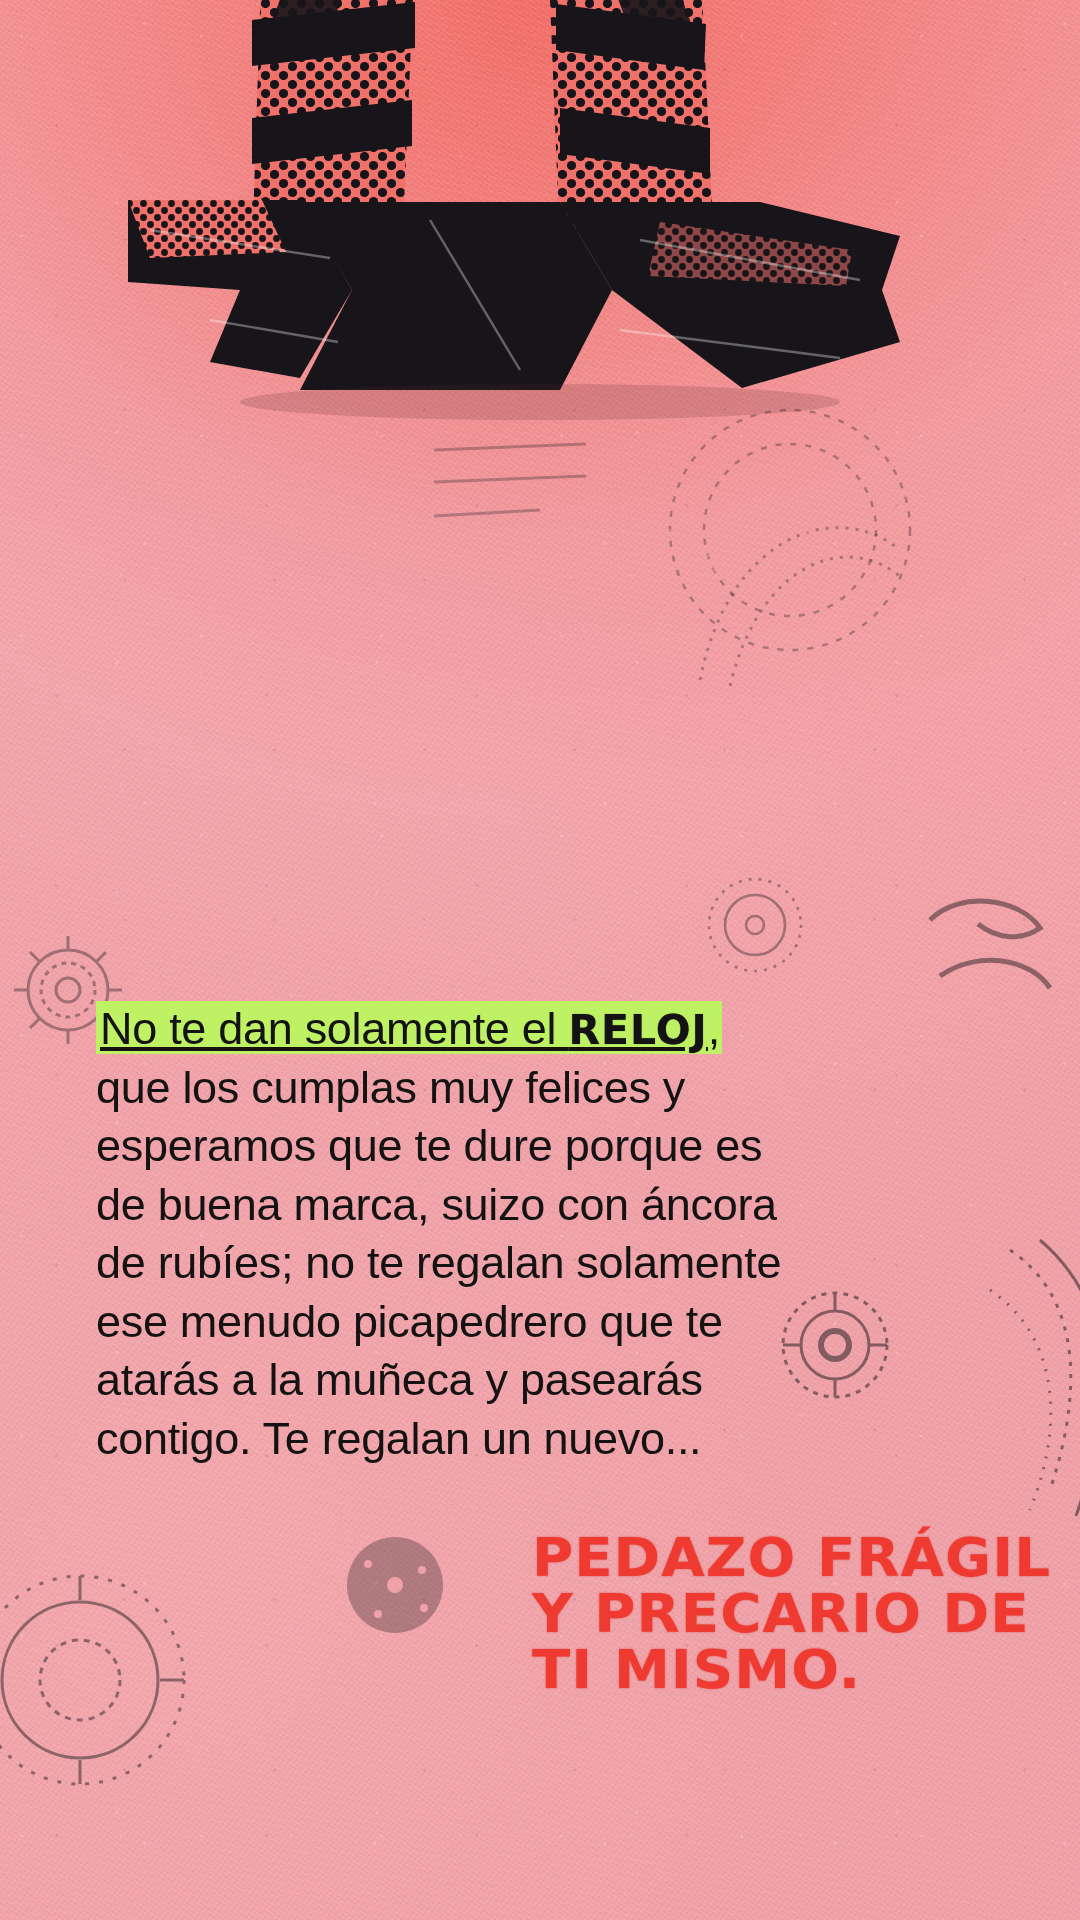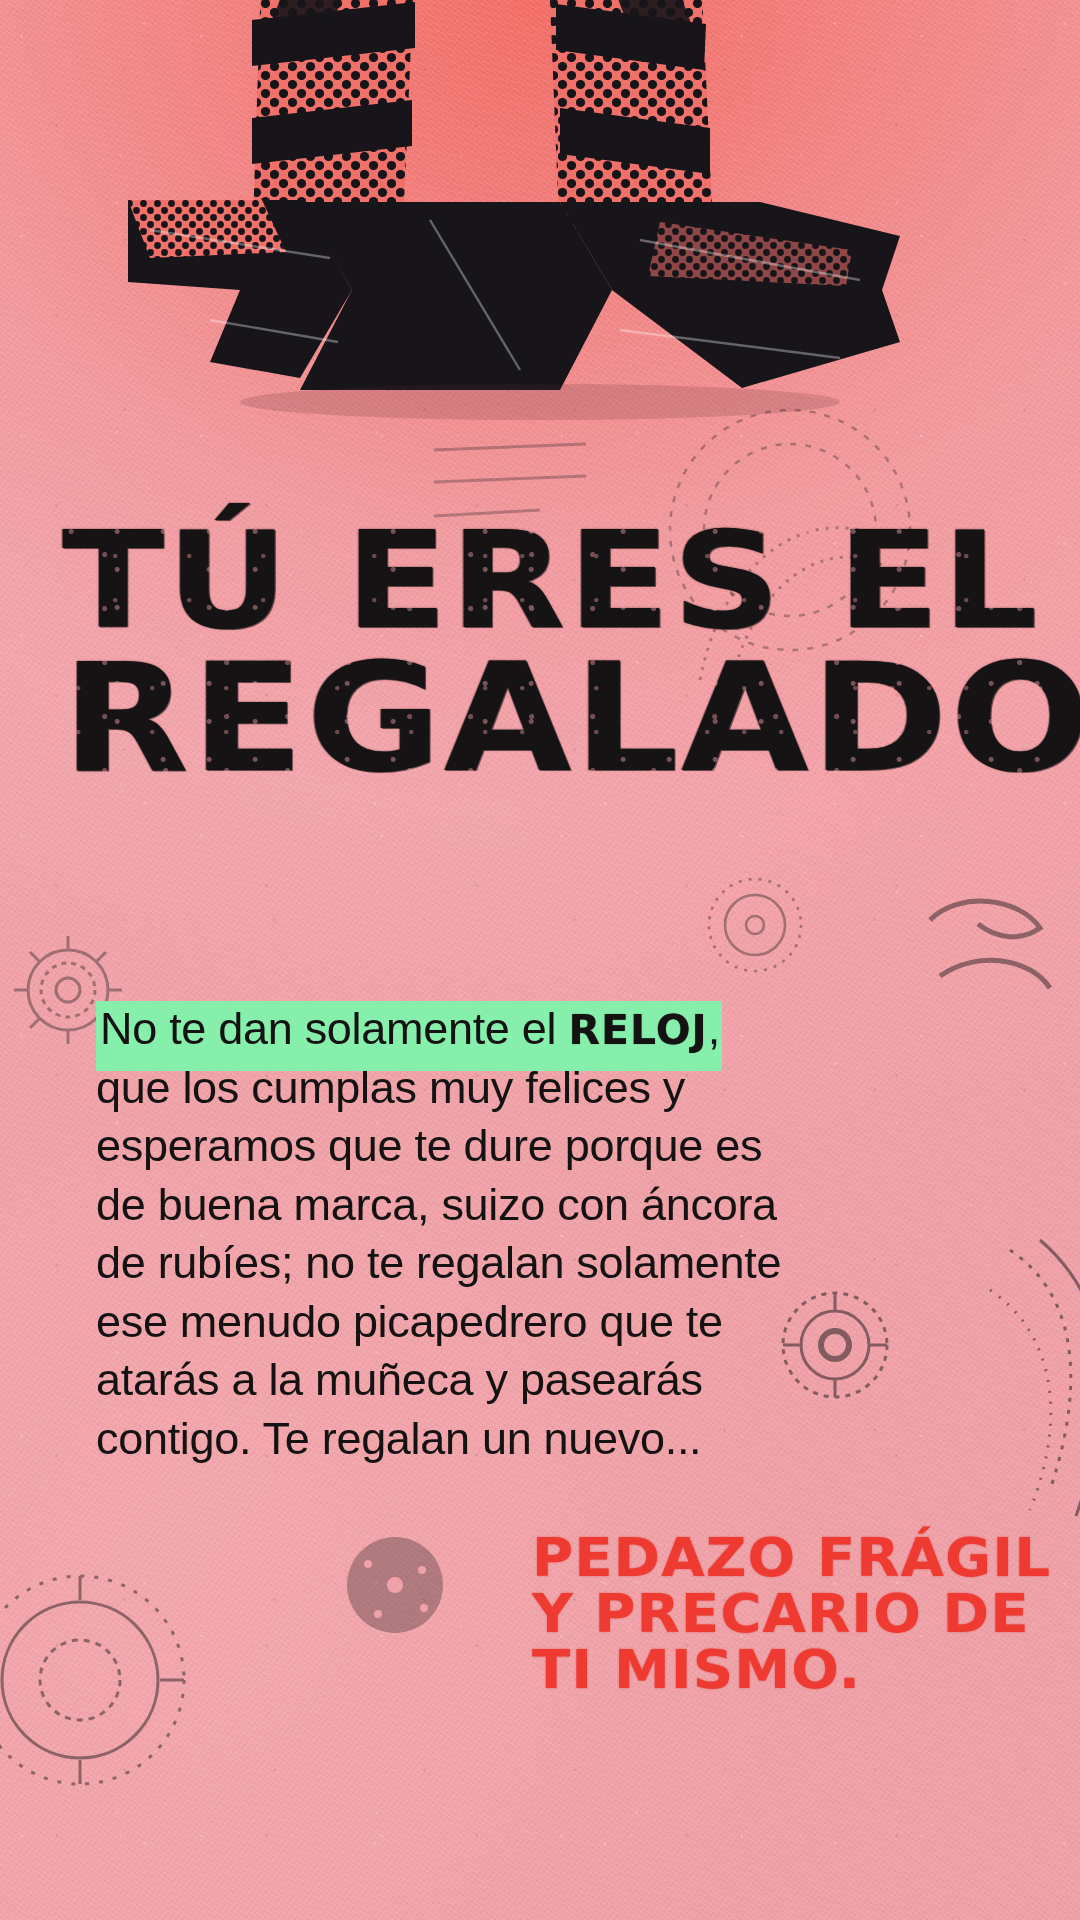--- a/index.html
+++ b/index.html
@@ -130,24 +130,25 @@
     top: 1000px;
     width: 700px;
     font-family: "Liberation Sans", sans-serif;
     font-size: 45px;
     line-height: 1.3;
     color: #141212;
     letter-spacing: -.3px;
   }
   .body-copy p { margin: 0; }
   .hl {
-    background: #86efac;
+    background: #bef264;
     box-decoration-break: clone;
     -webkit-box-decoration-break: clone;
-    padding: 2px 2px 17px 4px;
+    padding: 2px 2px 0 4px;
+    text-decoration: underline;
   }
   .reloj {
     font-family: "DejaVu Sans", sans-serif;
     font-weight: 700;
     letter-spacing: 1px;
     font-size: 41px;
     text-shadow: 0 0 1px rgba(0,0,0,.6);
   }
 
   
@@ -329,24 +330,20 @@
 
   <div class="stamp" style="left:690px; top:490px; opacity:.35;">
     <svg width="220" height="200" viewBox="0 0 220 200" aria-hidden="true">
       <g stroke="#2b2327" fill="none" stroke-width="3" stroke-dasharray="3 7">
         <path d="M10 190 C40 40, 150 10, 210 60"></path>
         <path d="M40 196 C70 70, 160 40, 214 90"></path>
       </g>
     </svg>
   </div>
 
-  <div class="headline">
-    <span class="line l1">TÚ ERES EL</span>
-    <span class="line l2">REGALADO</span>
-  </div>
   <div class="headline-rough"></div>
 
   <div class="body-copy">
     <p><span class="hl"><span>No te dan solamente el </span><span class="reloj">RELOJ</span><span>,</span></span> <span>que los cumplas muy felices y esperamos que te dure porque es de buena marca, suizo con áncora de rubíes; no te regalan solamente ese menudo picapedrero que te atarás a la muñeca y pasearás contigo. Te regalan un nuevo...</span></p>
   </div>
 
   <div class="kicker">
     <span>PEDAZO FRÁGIL</span>
     <span>Y PRECARIO DE</span>
     <span>TI MISMO.</span>

